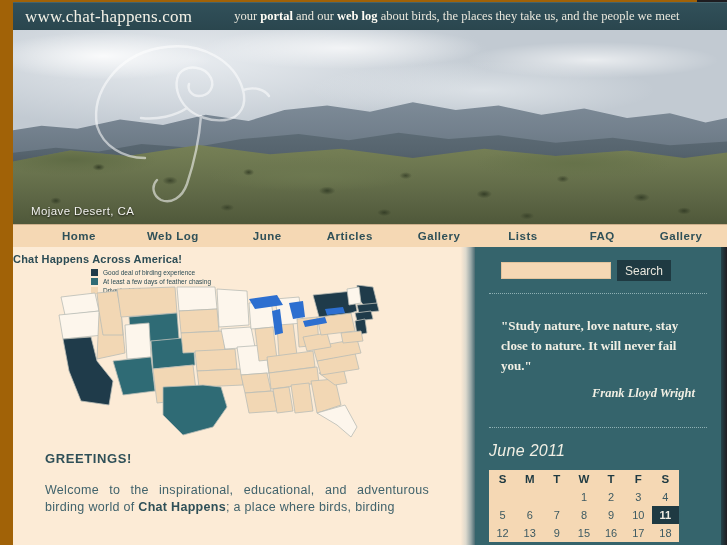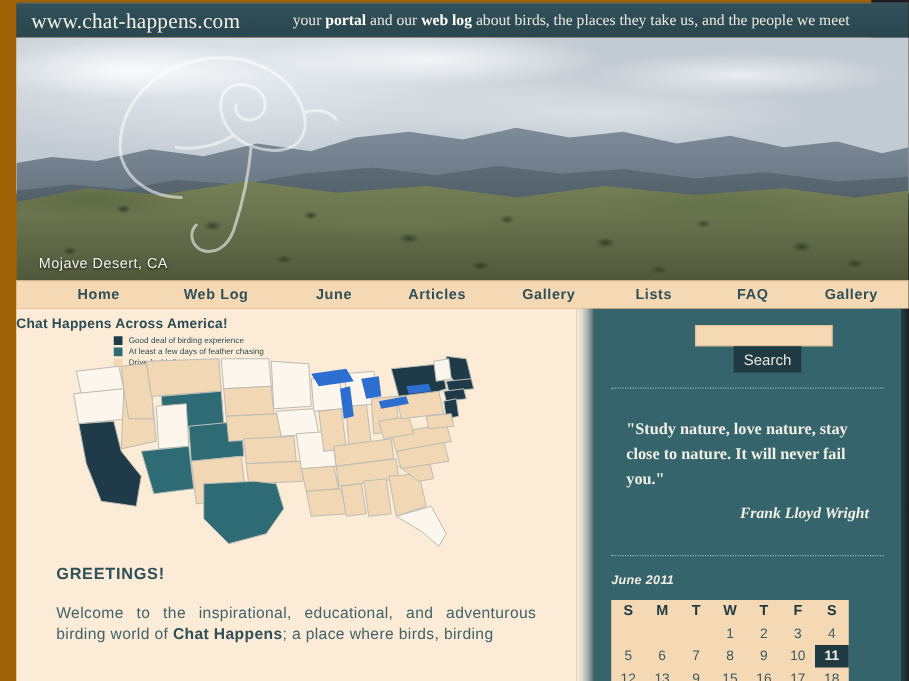--- a/index.html
+++ b/index.html
@@ -170,21 +170,20 @@
   #greet p {
     font-size: 12.5px; color: #41636c; line-height: 17px;
     text-align: justify; letter-spacing: .3px;
   }
   #greet p b { font-weight: bold; color: #2f5058; }
 
   
   #search-row {
     display: flex; align-items: center;
     margin: 13px 0 0 26px;
-    flex-direction: column;
   }
   #search-input {
     width: 110px; height: 17px;
     background: #f5d8b4; border: 1px solid #e2c49d;
     font-size: 11px; color: #3a3a3a; padding: 0 3px;
     font-family: "Liberation Sans", sans-serif;
   }
   #search-btn {
     margin-left: 6px; height: 21px; padding: 0 8px;
     background: #1f3a42; border: none; color: #e8e6dc;
@@ -202,21 +201,21 @@
     line-height: 20px;
   }
   #quote-by {
     margin: 10px 26px 0 26px; text-align: right;
     font-family: "Liberation Serif", serif;
     font-size: 12.5px; font-weight: bold; font-style: italic;
     color: #f1efe4;
   }
   #cal-title {
     margin: 14px 0 0 14px;
-    font-size: 10px; font-style: italic; font-weight: bold;
+    font-size: 16px; font-style: italic; font-weight: normal;
     color: #f1efe4; letter-spacing: .3px;
   }
   #cal {
     margin: 10px 0 0 14px; width: 190px;
     background: #f5d8b4; border-collapse: collapse;
   }
   #cal th, #cal td {
     width: 27px; height: 18px; text-align: center;
     font-size: 11px; color: #3d5a62;
   }

